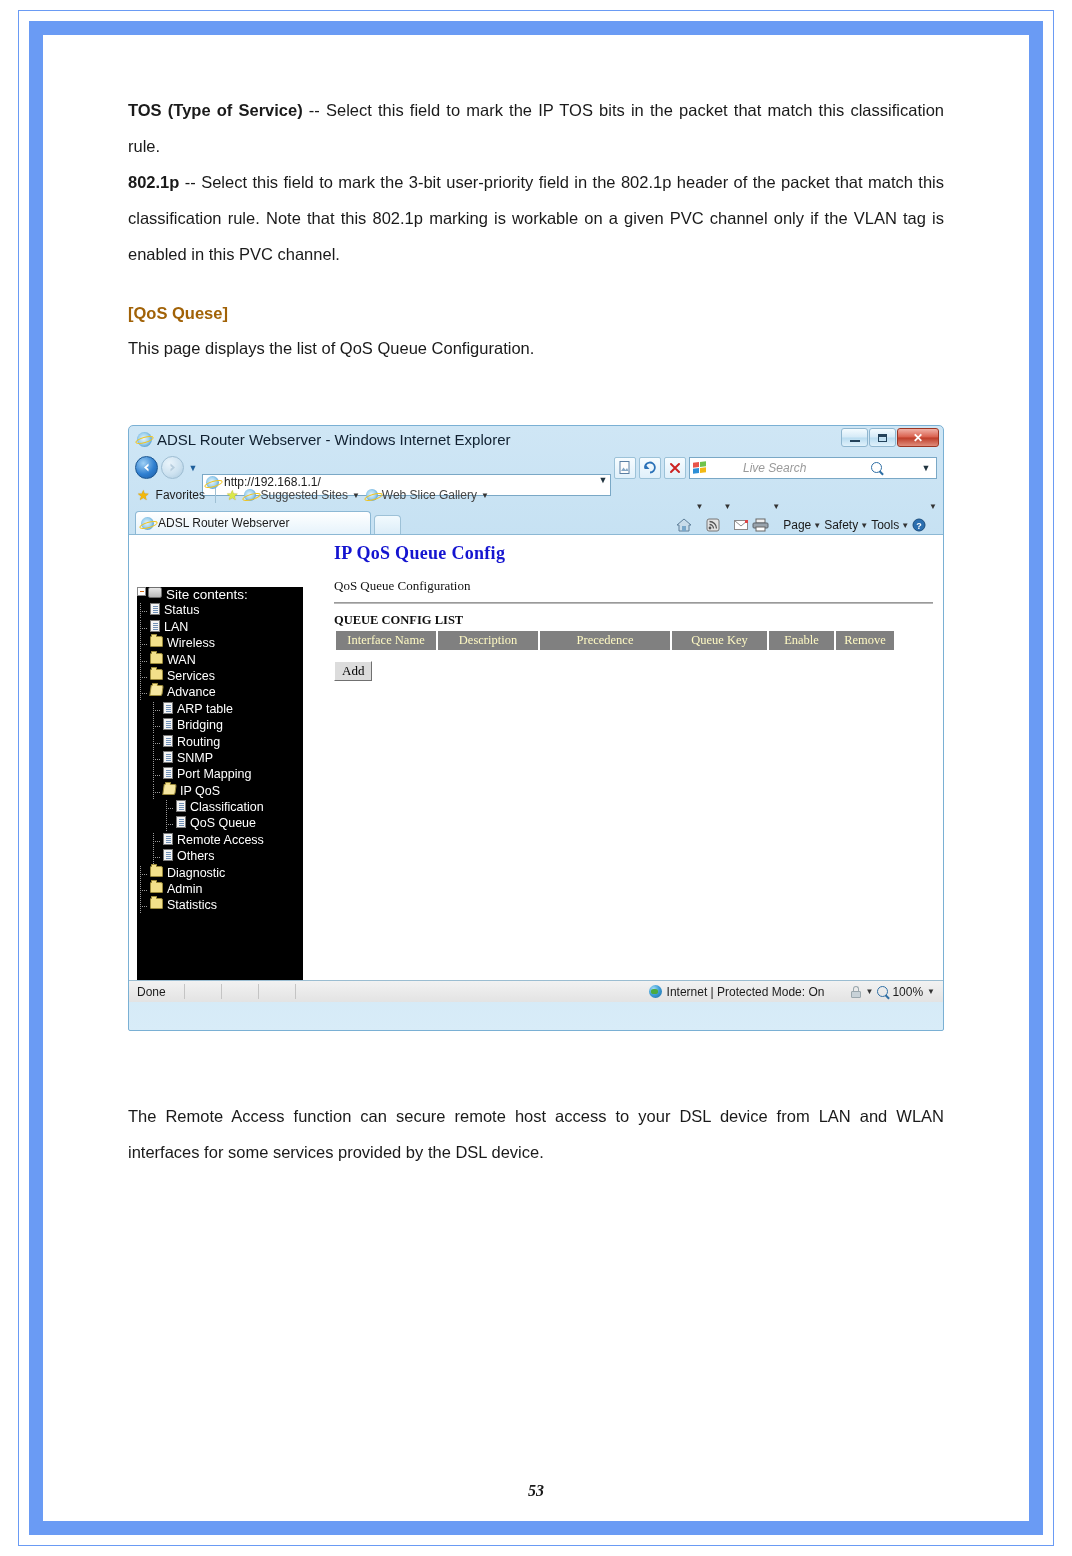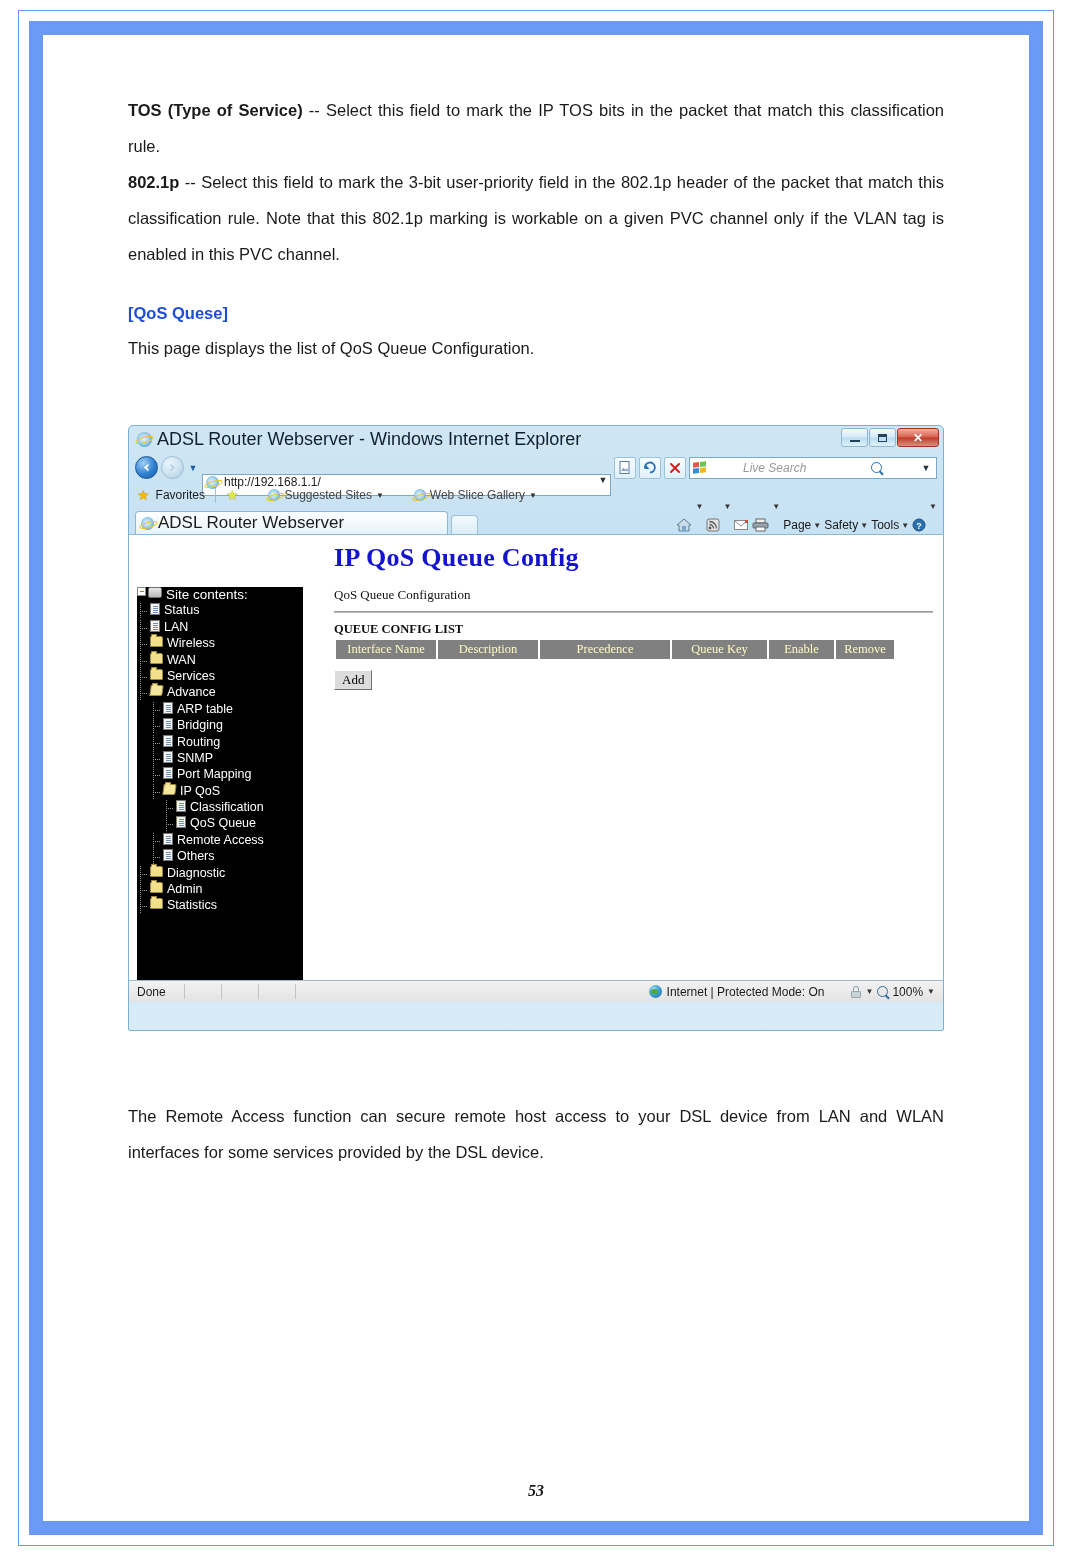--- a/index.html
+++ b/index.html
@@ -53,21 +53,21 @@
     color: #1a1a1a;
     text-align: justify;
     margin: 0;
   }
   .para-nj { text-align: left; }
   .para b { font-weight: bold; }
   .heading-orange {
     font-family: "Liberation Sans", sans-serif;
     font-size: 16.5px;
     font-weight: bold;
-    color: #1d4ed8;
+    color: #a16207;
     line-height: 34px;
     margin: 0;
   }
   .heading-blue {
     font-family: "Liberation Sans", sans-serif;
     font-size: 17px;
     font-weight: bold;
     color: #3b3f9e;
     line-height: 30px;
     margin: 0;
@@ -115,21 +115,21 @@
     content: "";
     position: absolute;
     left: -2px; top: 5px;
     width: 19px; height: 6px;
     border: 1.6px solid #f0c420;
     border-radius: 50%;
     transform: rotate(-16deg);
     box-sizing: border-box;
   }
   #titlebar-text {
-    font-size: 18px;
+    font-size: 15px;
     color: #102030;
     white-space: nowrap;
   }
   #window-buttons {
     position: absolute;
     right: 4px; top: 2px;
     display: flex;
     gap: 1px;
   }
   .win-btn {
@@ -266,43 +266,43 @@
   .star {
     color: #f2b80a;
     font-size: 14px;
     text-shadow: 0 0 1px #b07c00;
   }
   .fav-sep {
     width: 1px; height: 15px;
     background: #9fc0d4;
     margin: 0 4px;
   }
-  .fav-item { display: flex; align-items: center; gap: 4px; color: #444; white-space: nowrap; margin-left: 24px;}
+  .fav-item { display: flex; align-items: center; gap: 4px; color: #444; white-space: nowrap;}
   .caret { font-size: 8px; color: #333; }
 
   
   #tab-strip {
     height: 27px;
     display: flex;
     align-items: flex-end;
     padding-left: 6px;
     position: relative;
   }
   #tab-active {
-    width: 313px;
+    width: 236px;
     height: 23px;
     background: linear-gradient(180deg, #ffffff 0%, #e6f3fb 100%);
     border: 1px solid #8cb8d4;
     border-bottom: none;
     border-radius: 4px 4px 0 0;
     display: flex;
     align-items: center;
     padding-left: 5px;
     box-sizing: border-box;
-    font-size: 17px;
+    font-size: 12px;
     color: #1b1b1b;
     white-space: nowrap;
   }
   #tab-new {
     width: 27px;
     height: 19px;
     margin-left: 3px;
     background: linear-gradient(180deg, #f2fafe 0%, #dcedf8 100%);
     border: 1px solid #9dc1d7;
     border-bottom: none;
@@ -441,21 +441,21 @@
   
   #page-content {
     position: absolute;
     left: 205px;
     top: 8px;
     right: 10px;
     font-family: "Liberation Serif", serif;
   }
   #qos-title {
     font-family: "Liberation Serif", serif;
-    font-size: 26px;
+    font-size: 18px;
     font-weight: bold;
     color: #1414d0;
     margin: 0 0 14px 0;
     letter-spacing: 0.3px;
   }
   #qos-subtitle {
     font-family: "Liberation Serif", serif;
     font-size: 13px;
     color: #101010;
     margin-bottom: 8px;

